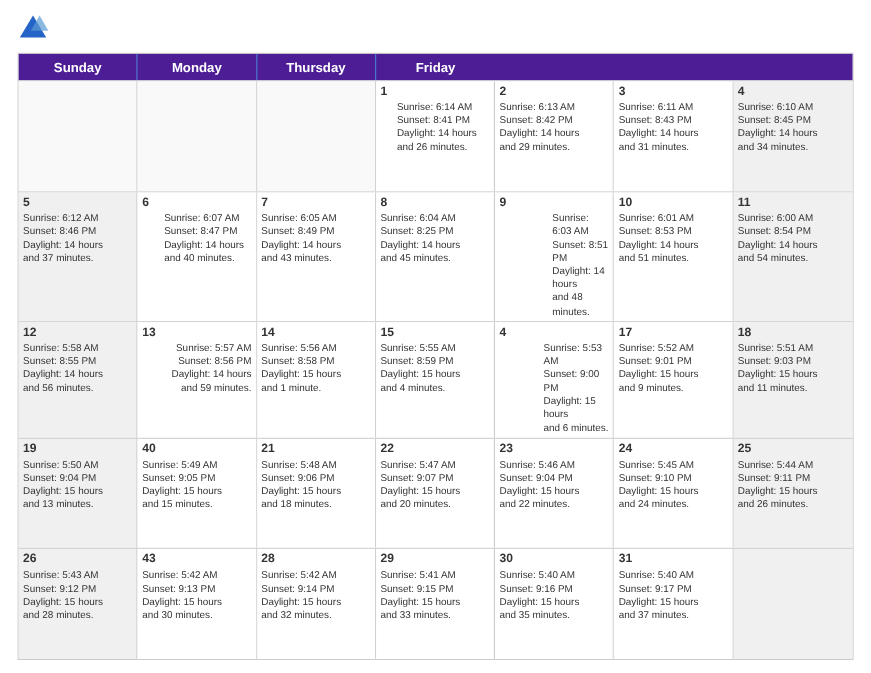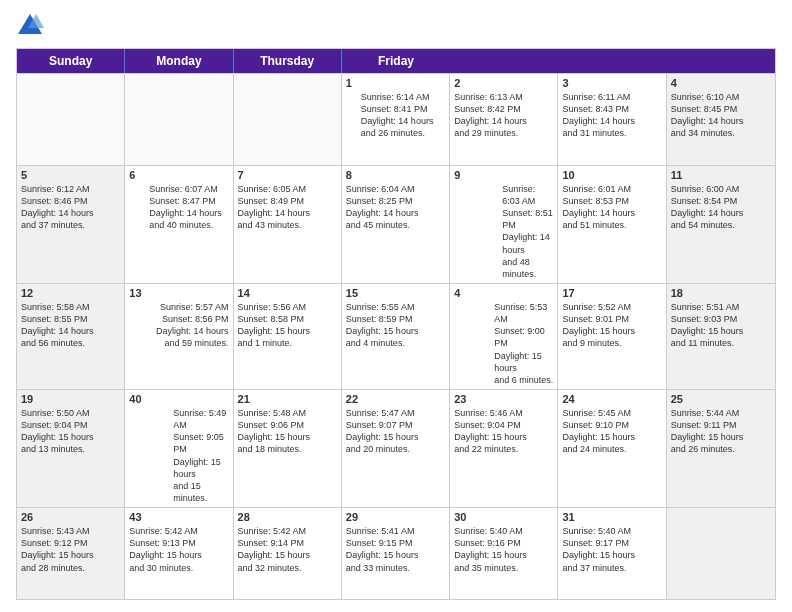--- a/index.html
+++ b/index.html
@@ -273,21 +273,21 @@
         <div class="cal-row">
           <div class="cal-cell shaded">
             <span class="day-num">19</span>
             <div class="cell-text" style="white-space: pre-line;">Sunrise: 5:50 AM
 Sunset: 9:04 PM
 Daylight: 15 hours
 and 13 minutes.</div>
           </div>
           <div class="cal-cell">
             <span class="day-num">40</span>
-            <div class="cell-text" style="white-space: pre-line; margin-left: 44px;">Sunrise: 5:49 AM
+            <div class="cell-text" style="white-space: pre-line;">Sunrise: 5:49 AM
 Sunset: 9:05 PM
 Daylight: 15 hours
 and 15 minutes.</div>
           </div>
           <div class="cal-cell">
             <span class="day-num">21</span>
             <div class="cell-text" style="white-space: pre-line;">Sunrise: 5:48 AM
 Sunset: 9:06 PM
 Daylight: 15 hours
 and 18 minutes.</div>

